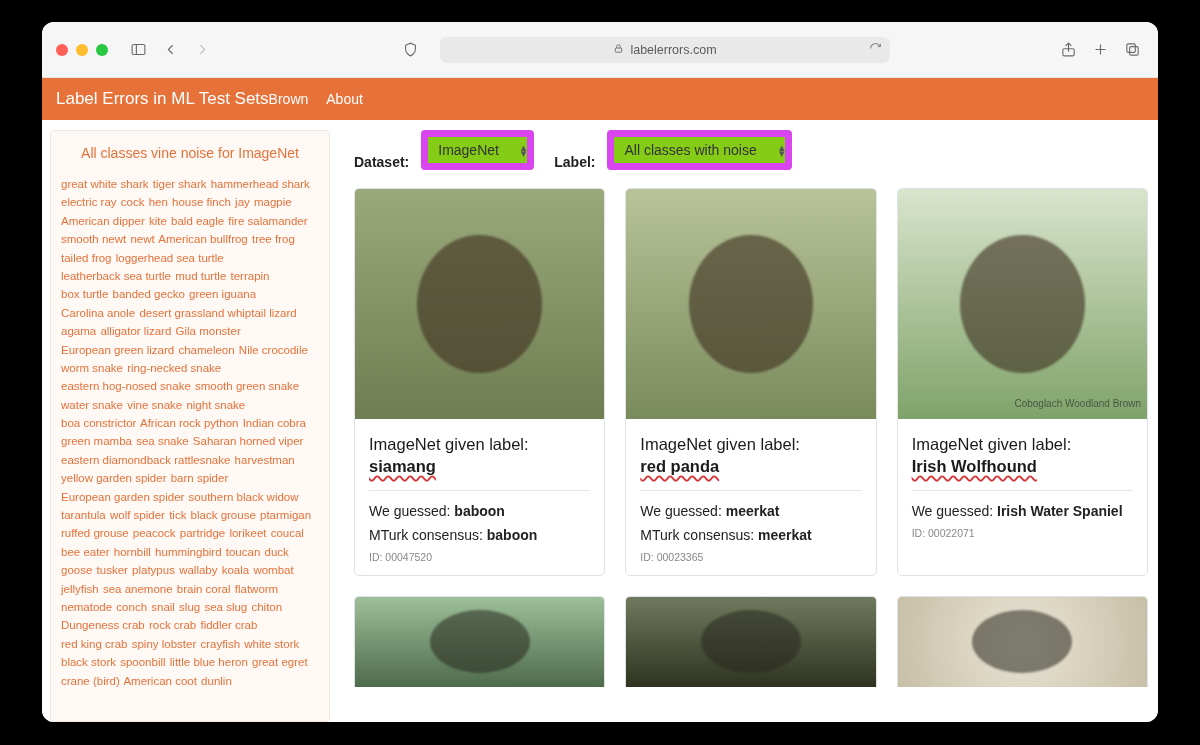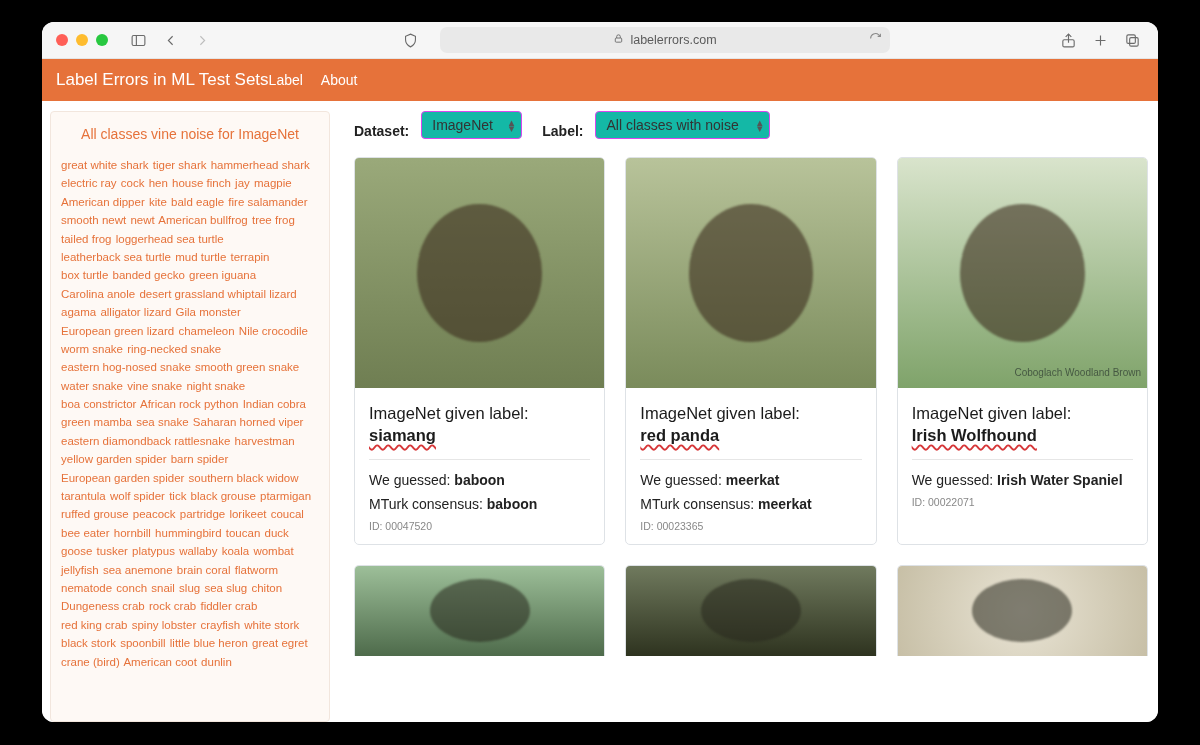--- a/index.html
+++ b/index.html
@@ -15,21 +15,21 @@
     width: 1116px; height: 700px;
     background: #fff;
     border-radius: 12px;
     box-shadow: 0 10px 40px rgba(0,0,0,0.4);
     overflow: hidden;
     display: flex; flex-direction: column;
   }
 
   
   .chrome {
-    height: 37px;
+    height: 56px;
     background: #f6f6f6;
     display: flex; align-items: center;
     padding: 0 14px;
     gap: 8px;
     border-bottom: 1px solid #e5e5e5;
   }
   .traffic { display: flex; gap: 8px; margin-right: 10px; }
   .dot { width: 12px; height: 12px; border-radius: 50%; }
   .dot.red    { background: #ff5f57; }
   .dot.yellow { background: #febc2e; }
@@ -123,23 +123,23 @@
 
   .controls {
     display: flex; align-items: flex-end;
     gap: 12px;
     margin-bottom: 18px;
     font-size: 14px;
   }
   .controls label { font-weight: 600; color: #222; }
   .select {
     appearance: none;
-    border: 1px solid #d946ef;
+    border: 7px solid #d946ef;
     border-radius: 4px;
-    background: #14b8a6;
+    background: #84cc16;
     padding: 5px 28px 5px 10px;
     font-size: 14px;
     color: #333;
     position: relative;
   }
   .select-wrap { position: relative; display: inline-block; }
   .select-caret {
     position: absolute; right: 8px; top: 50%; transform: translateY(-50%);
     pointer-events: none; color: #555; font-size: 11px;
     display: flex; flex-direction: column; line-height: 6px;
@@ -272,21 +272,21 @@
           <rect x="8" y="8" width="12" height="12" rx="2"></rect>
         </svg>
     </div>
   </div>
 
   <div class="page">
 
     <div class="header">
       <div class="title">Label Errors in ML Test Sets</div>
       <div class="nav">
-        <a href="#">Label</a>
+        <a href="#">Brown</a>
         <a href="#">About</a>
       </div>
     </div>
 
     <div class="body-row">
 
       <aside class="sidebar">
         <div class="sidebar-title">All classes vine noise for ImageNet</div>
         <div class="tag-cloud" id="tag-cloud"><a href="#">great white shark</a>  <a href="#">tiger shark</a>  <a href="#">hammerhead shark</a>  <a href="#">electric ray</a>  <a href="#">cock</a>  <a href="#">hen</a>  <a href="#">house finch</a>  <a href="#">jay</a>  <a href="#">magpie</a>  <a href="#">American dipper</a>  <a href="#">kite</a>  <a href="#">bald eagle</a>  <a href="#">fire salamander</a>  <a href="#">smooth newt</a>  <a href="#">newt</a>  <a href="#">American bullfrog</a>  <a href="#">tree frog</a>  <a href="#">tailed frog</a>  <a href="#">loggerhead sea turtle</a>  <a href="#">leatherback sea turtle</a>  <a href="#">mud turtle</a>  <a href="#">terrapin</a>  <a href="#">box turtle</a>  <a href="#">banded gecko</a>  <a href="#">green iguana</a>  <a href="#">Carolina anole</a>  <a href="#">desert grassland whiptail lizard</a>  <a href="#">agama</a>  <a href="#">alligator lizard</a>  <a href="#">Gila monster</a>  <a href="#">European green lizard</a>  <a href="#">chameleon</a>  <a href="#">Nile crocodile</a>  <a href="#">worm snake</a>  <a href="#">ring-necked snake</a>  <a href="#">eastern hog-nosed snake</a>  <a href="#">smooth green snake</a>  <a href="#">water snake</a>  <a href="#">vine snake</a>  <a href="#">night snake</a>  <a href="#">boa constrictor</a>  <a href="#">African rock python</a>  <a href="#">Indian cobra</a>  <a href="#">green mamba</a>  <a href="#">sea snake</a>  <a href="#">Saharan horned viper</a>  <a href="#">eastern diamondback rattlesnake</a>  <a href="#">harvestman</a>  <a href="#">yellow garden spider</a>  <a href="#">barn spider</a>  <a href="#">European garden spider</a>  <a href="#">southern black widow</a>  <a href="#">tarantula</a>  <a href="#">wolf spider</a>  <a href="#">tick</a>  <a href="#">black grouse</a>  <a href="#">ptarmigan</a>  <a href="#">ruffed grouse</a>  <a href="#">peacock</a>  <a href="#">partridge</a>  <a href="#">lorikeet</a>  <a href="#">coucal</a>  <a href="#">bee eater</a>  <a href="#">hornbill</a>  <a href="#">hummingbird</a>  <a href="#">toucan</a>  <a href="#">duck</a>  <a href="#">goose</a>  <a href="#">tusker</a>  <a href="#">platypus</a>  <a href="#">wallaby</a>  <a href="#">koala</a>  <a href="#">wombat</a>  <a href="#">jellyfish</a>  <a href="#">sea anemone</a>  <a href="#">brain coral</a>  <a href="#">flatworm</a>  <a href="#">nematode</a>  <a href="#">conch</a>  <a href="#">snail</a>  <a href="#">slug</a>  <a href="#">sea slug</a>  <a href="#">chiton</a>  <a href="#">Dungeness crab</a>  <a href="#">rock crab</a>  <a href="#">fiddler crab</a>  <a href="#">red king crab</a>  <a href="#">spiny lobster</a>  <a href="#">crayfish</a>  <a href="#">white stork</a>  <a href="#">black stork</a>  <a href="#">spoonbill</a>  <a href="#">little blue heron</a>  <a href="#">great egret</a>  <a href="#">crane (bird)</a>  <a href="#">American coot</a>  <a href="#">dunlin</a>  </div>
       </aside>

